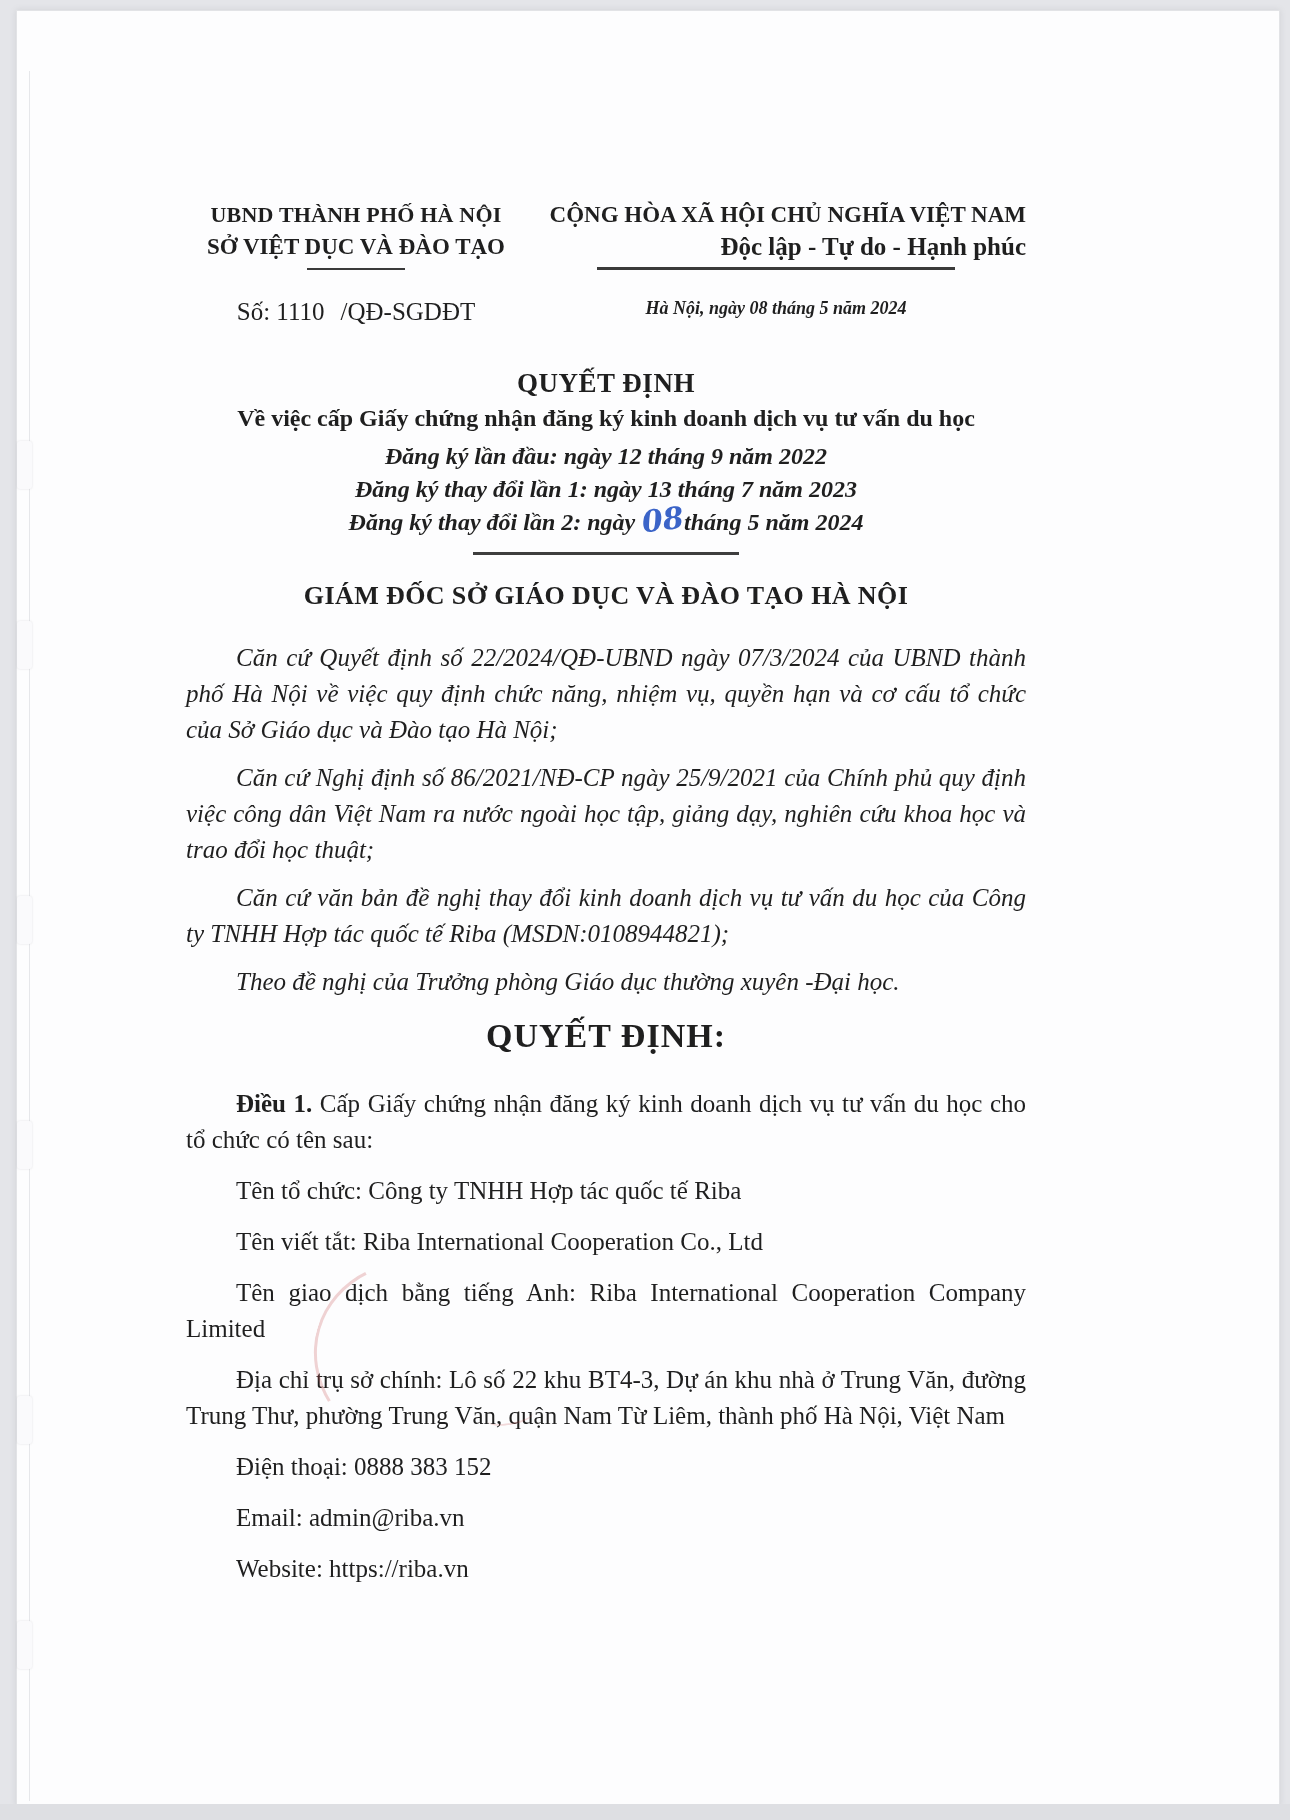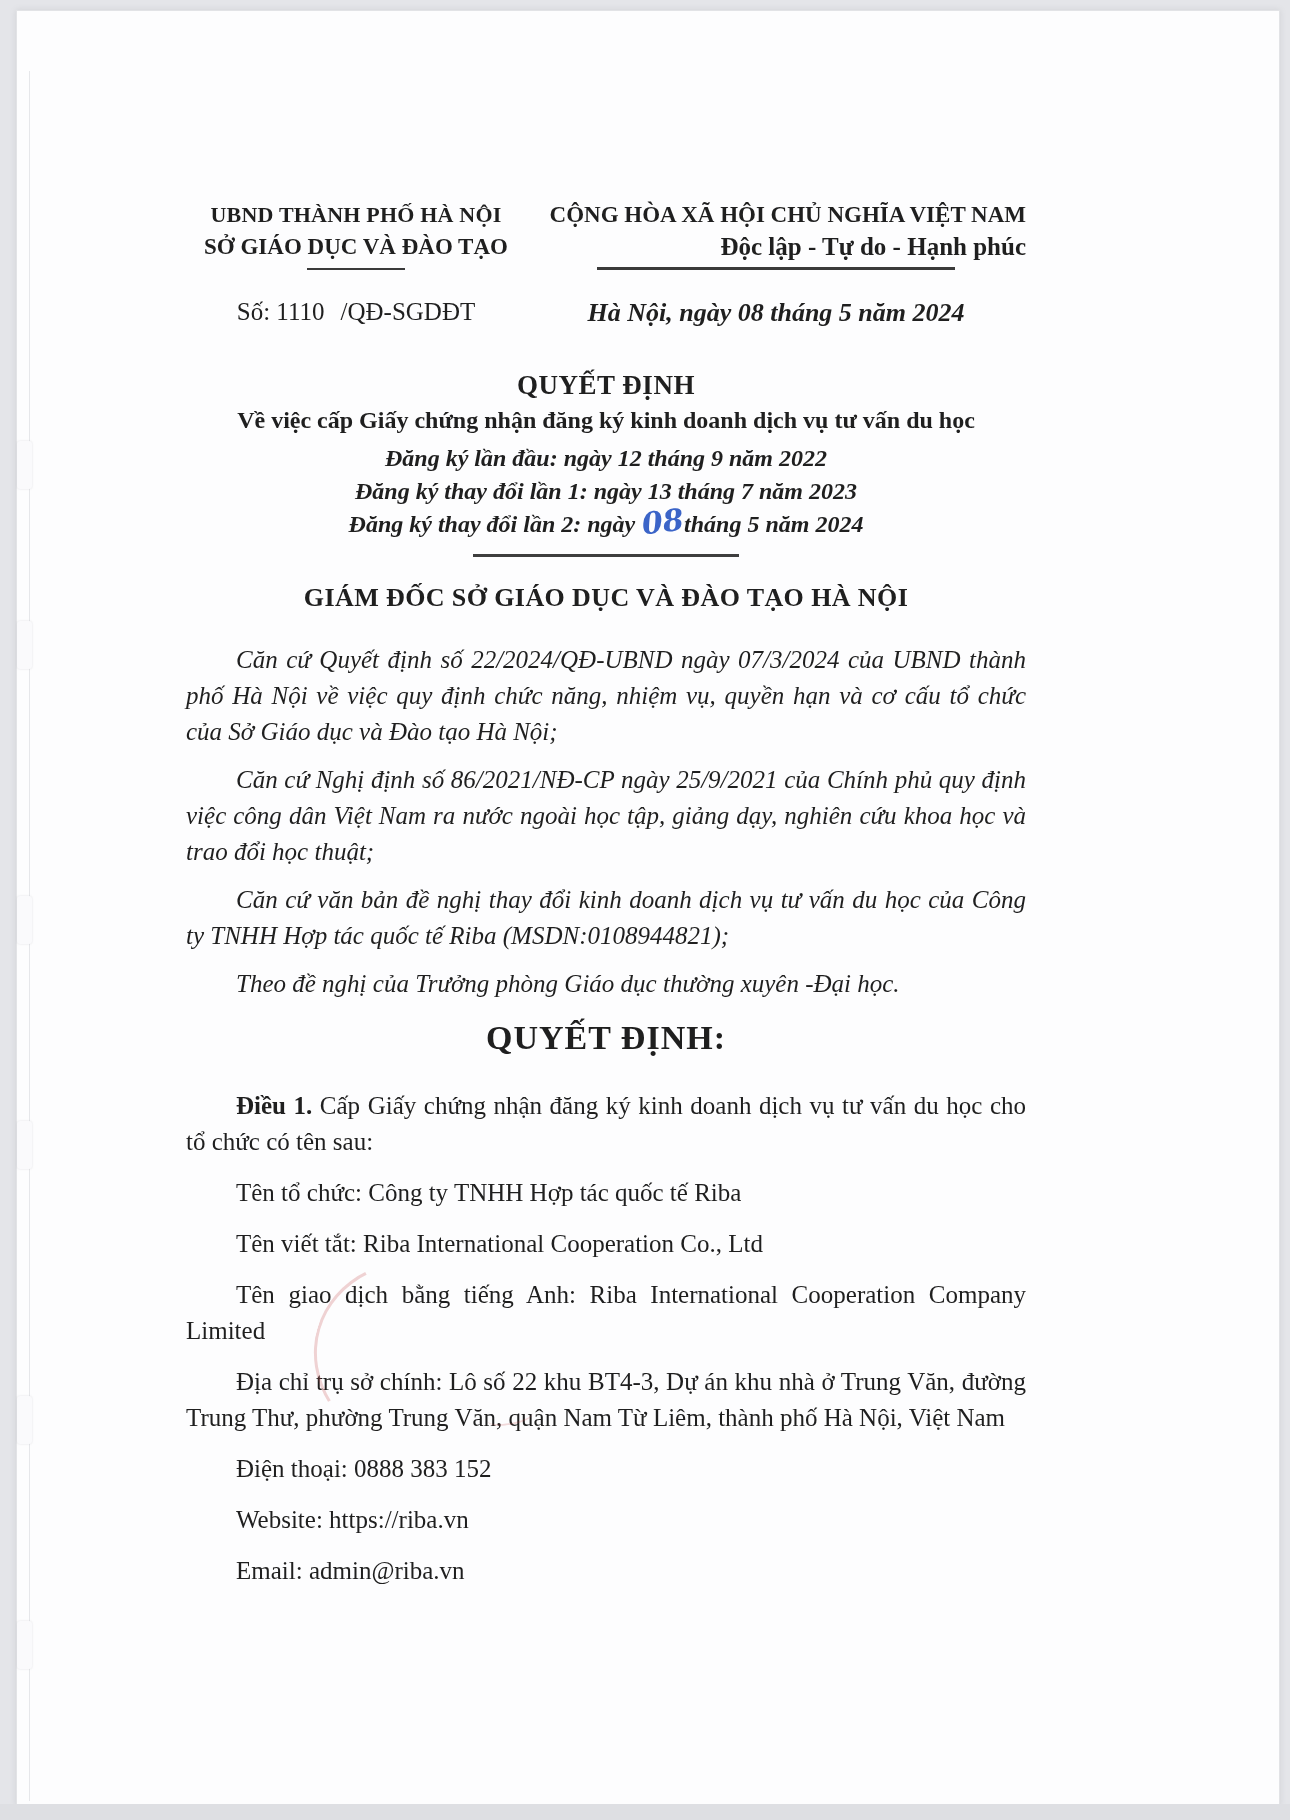--- a/index.html
+++ b/index.html
@@ -28,21 +28,21 @@
   .hdr-right{width:500px;text-align:right;font-family:Liberation Serif, serif;}
   .hdr-l1{font-size:22px;font-weight:600;line-height:30px;letter-spacing:.2px;}
   .hdr-l2{font-size:23px;font-weight:700;line-height:33px;}
   .hdr-r1{font-size:23px;font-weight:700;line-height:30px;}
   .hdr-r2{font-size:25px;font-weight:700;line-height:33px;}
   .rule-s{width:98px;height:2px;background:#3a3a3a;margin:5px auto 0;}
   .rule-m{width:358px;height:3px;background:#3a3a3a;margin:4px auto 0;}
   .numrow{display:flex;margin-top:28px;}
   .num-left{width:340px;text-align:center;font-size:25px;}
   .num-left .code{margin-left:16px;text-align:center;}
-  .num-right{width:500px;text-align:center;font-size:26px;font-style:italic;font-weight:600;}
+  .num-right{width:500px;text-align:center;font-size:18px;font-style:italic;font-weight:600;}
   
   .doc-title{margin-top:42px;text-align:center;font-size:27px;font-weight:700;letter-spacing:.5px;}
   .doc-subject{margin-top:6px;text-align:center;font-size:24px;font-weight:700;}
   .reg-line{margin-top:0;text-align:center;font-size:24px;font-weight:700;font-style:italic;line-height:33px;}
   .reg-first{margin-top:8px;}
   .hand{
     display:inline-block;color:#3b64c8;font-weight:600;font-style:italic;
     font-size:30px;line-height:20px;font-family:"DejaVu Serif",serif;
     transform:rotate(-7deg);margin-left:7px;
   }
@@ -74,21 +74,21 @@
 <body>
 
 <div class="paper">
   <div class="inner-edge"></div>
 
   <div class="content">
 
     <div class="hdr">
       <div class="hdr-left">
         <div class="hdr-l1">UBND THÀNH PHỐ HÀ NỘI</div>
-        <div class="hdr-l2">SỞ GIÁO DỤC VÀ ĐÀO TẠO</div>
+        <div class="hdr-l2">SỞ VIỆT DỤC VÀ ĐÀO TẠO</div>
         <div class="rule-s"></div>
       </div>
       <div class="hdr-right">
         <div class="hdr-r1">CỘNG HÒA XÃ HỘI CHỦ NGHĨA VIỆT NAM</div>
         <div class="hdr-r2">Độc lập - Tự do - Hạnh phúc</div>
         <div class="rule-m"></div>
       </div>
     </div>
 
     <div class="numrow">
@@ -121,22 +121,22 @@
 
     <div class="article">
       <b>Điều 1.</b> <span>Cấp Giấy chứng nhận đăng ký kinh doanh dịch vụ tư vấn du học cho tổ chức có tên sau:</span>
     </div>
 
     <div class="detail">Tên tổ chức: Công ty TNHH Hợp tác quốc tế Riba</div>
     <div class="detail">Tên viết tắt: Riba International Cooperation Co., Ltd</div>
     <div class="detail">Tên giao dịch bằng tiếng Anh: Riba International Cooperation Company Limited</div>
     <div class="detail">Địa chỉ trụ sở chính: Lô số 22 khu BT4-3, Dự án khu nhà ở Trung Văn, đường Trung Thư, phường Trung Văn, quận Nam Từ Liêm, thành phố Hà Nội, Việt Nam</div>
     <div class="detail">Điện thoại: 0888 383 152</div>
+    <div class="detail">Email: admin@riba.vn</div>
     <div class="detail">Website: https://riba.vn</div>
-    <div class="detail">Email: admin@riba.vn</div>
 
   </div>
 
   <div class="stamp-arc"></div>
   <div class="stamp-dot"></div>
 
   <div class="notch" style="top:430px"></div>
   <div class="notch" style="top:610px"></div>
   <div class="notch" style="top:885px"></div>
   <div class="notch" style="top:1110px"></div>

